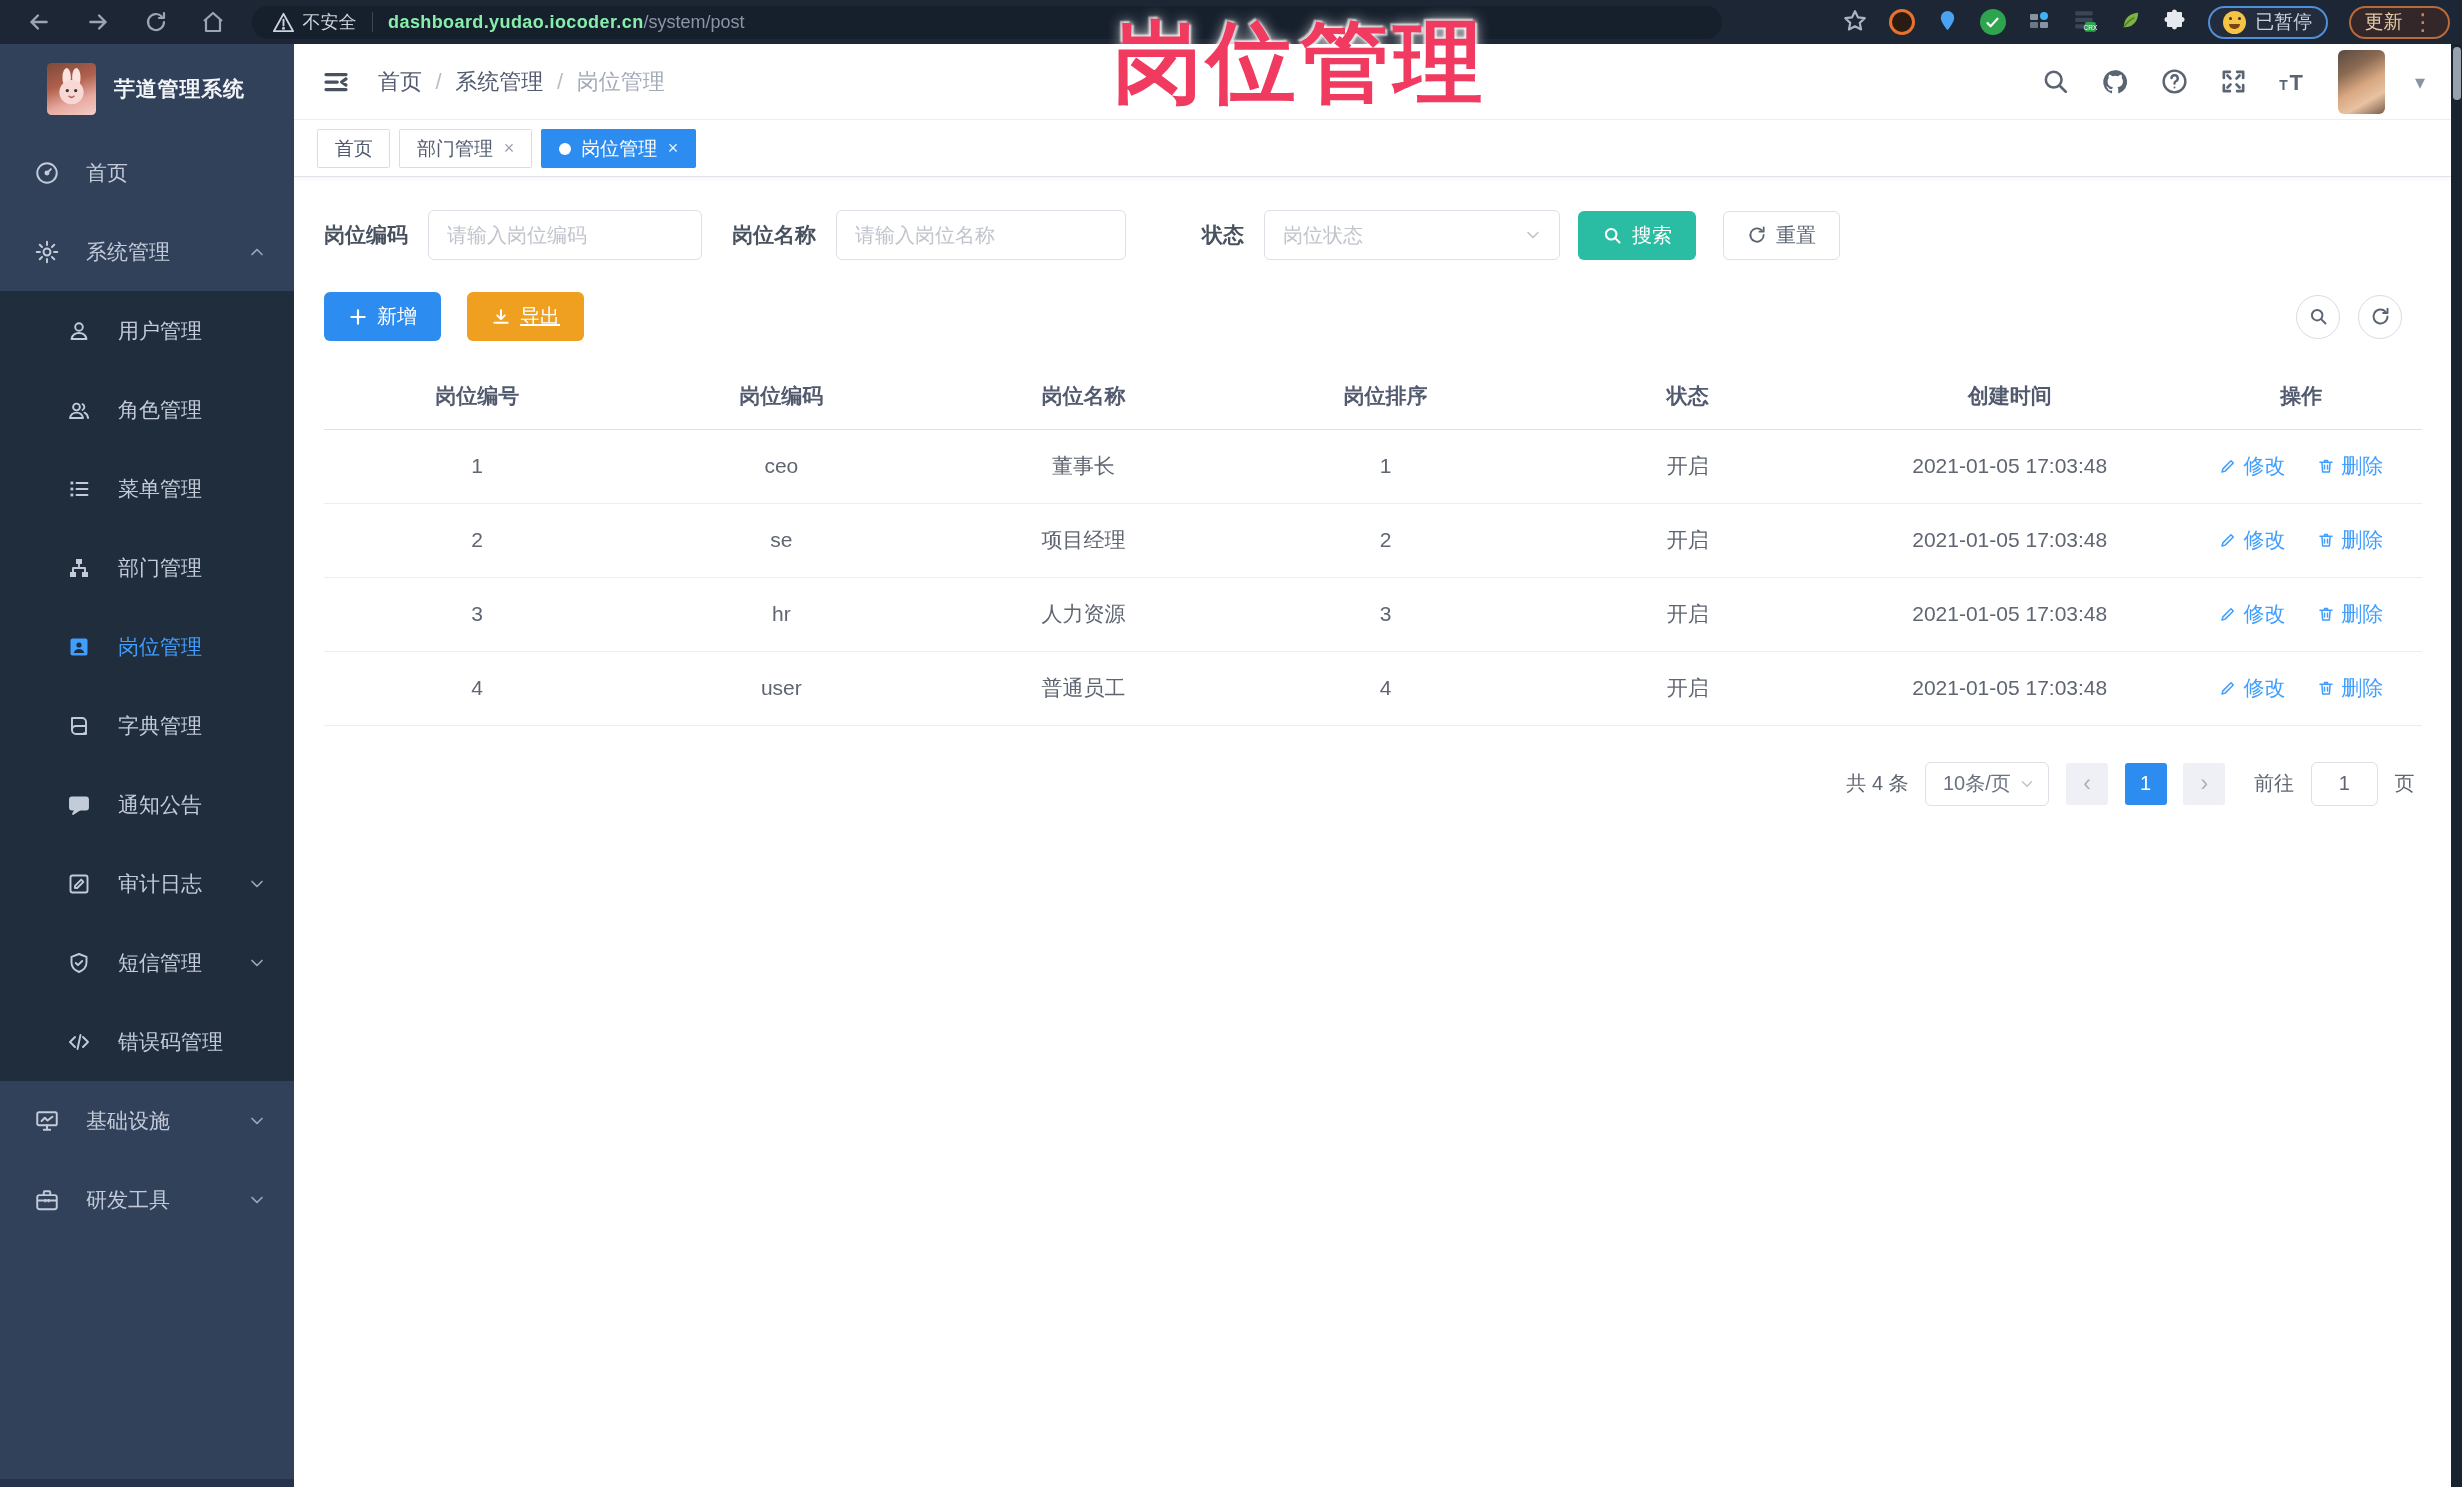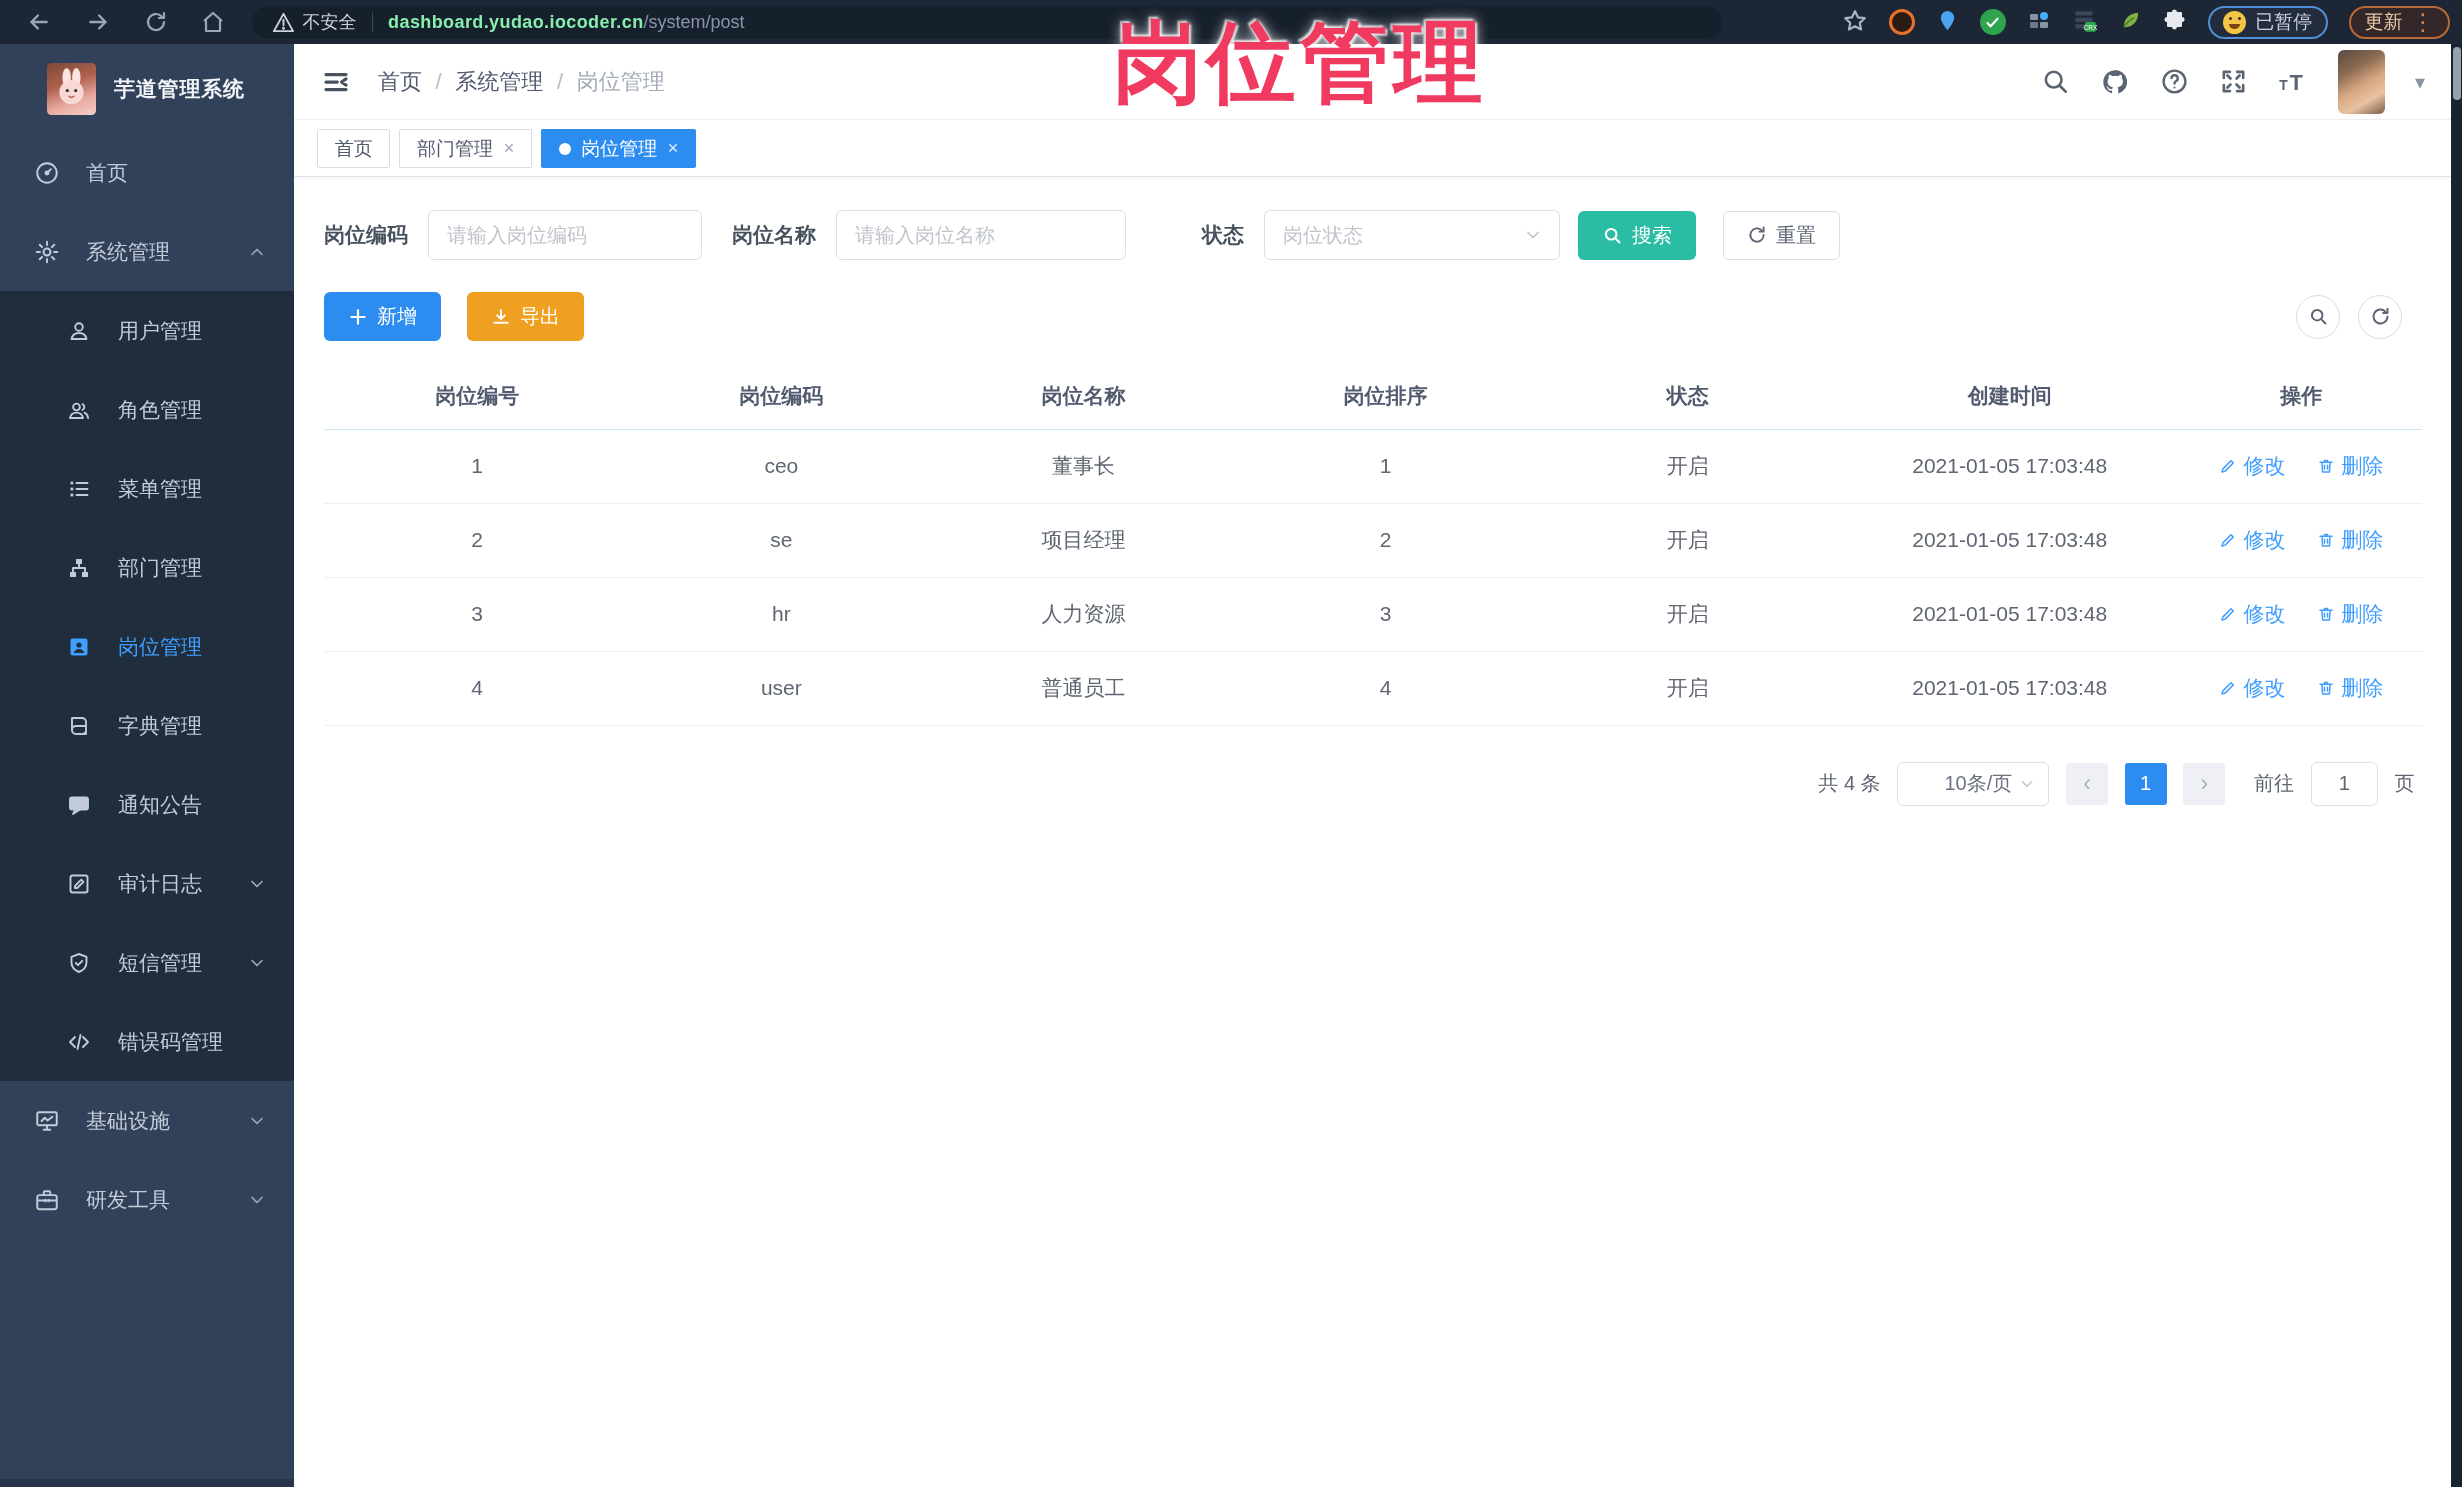--- a/index.html
+++ b/index.html
@@ -77,36 +77,36 @@
   .flabel{font-weight:bold;color:#48525f;margin-right:20px;white-space:nowrap;}
   .finput{height:50px;border:1.5px solid #dcdfe6;border-radius:6px;padding:0 18px;font-size:20px;color:#606266;font-family:inherit;background:#fff;}
   .finput::placeholder{color:#c0c4cc;}
   .fselect{position:relative;display:flex;align-items:center;}
   .fselect .finput{padding-right:45px;}
   .sel-caret{position:absolute;right:16.7px;color:#c0c4cc;pointer-events:none;display:flex;}
   .btn{display:inline-flex;align-items:center;justify-content:center;gap:9px;height:49px;border-radius:6px;font-size:20px;padding:0 23px;cursor:pointer;border:1.5px solid transparent;white-space:nowrap;}
   .btn-search{background:#2abda3;color:#fff;margin-left:18px;align-items:center;}
   .btn-reset{background:#fff;color:#5a6472;border-color:#dcdfe6;margin-left:27px;}
   .btn-add{background:#2d8cf0;color:#fff;}
-  .btn-export{background:#f0a020;color:#fff;margin-left:26px;}
+  .btn-export{background:#f0a020;color:#fff;margin-left:26px;text-decoration:underline;}
 
   .toolbar{margin-top:32px;display:flex;align-items:center;}
   .tool-circles{margin-left:auto;display:flex;gap:18px;padding-right:20px;}
   .circle-btn{width:44px;height:44px;border-radius:50%;border:1.5px solid #d9dce3;background:#fff;display:flex;align-items:center;justify-content:center;color:#5a6472;cursor:pointer;}
 
   
   table.grid{width:100%;border-collapse:collapse;table-layout:fixed;margin-top:23px;}
   .grid th{height:65px;font-size:21px;color:#515a6e;font-weight:bold;text-align:center;border-bottom:1.5px solid #cfe6f5;}
   .grid td{height:74px;font-size:21px;color:#5f6672;text-align:center;border-bottom:1.5px solid #ebeef5;}
   .oplink{color:#409eff;cursor:pointer;display:inline-flex;align-items:center;gap:6px;}
   .oplink + .oplink{margin-left:26px;}
 
   
   .pager{margin-top:36px;display:flex;align-items:center;justify-content:flex-end;gap:16.7px;font-size:20px;color:#5f6672;padding-right:7.6px;}
-  .psel{position:relative;width:152px;height:44px;border:1.5px solid #dcdfe6;border-radius:6px;display:flex;align-items:center;padding:0 36px 0 16.7px;color:#6a7280;cursor:pointer;background:#fff;justify-content:flex-end;}
+  .psel{position:relative;width:124px;height:44px;border:1.5px solid #dcdfe6;border-radius:6px;display:flex;align-items:center;padding:0 36px 0 16.7px;color:#6a7280;cursor:pointer;background:#fff;}
   .psel .sel-caret{right:12px;}
   .pbtn{width:42px;height:42px;border-radius:3px;background:#eef0f6;color:#aab1bd;display:flex;align-items:center;justify-content:center;font-size:23px;cursor:pointer;}
   .pbtn.cur{background:#2d8cf0;color:#fff;font-size:20px;}
   .goto-box{width:67px;height:44px;border:1.5px solid #dcdfe6;border-radius:6px;text-align:center;font-size:20px;color:#5f6672;font-family:inherit;}
 
   
   .page-scrollbar{position:absolute;right:0;top:44px;width:10.6px;height:1444px;background:#19222f;z-index:30;}
   .page-scrollbar .thumb{position:absolute;left:1.5px;top:3px;width:7.6px;height:53px;border-radius:3.8px;background:#97a0ad;}
 </style>
 </head>

